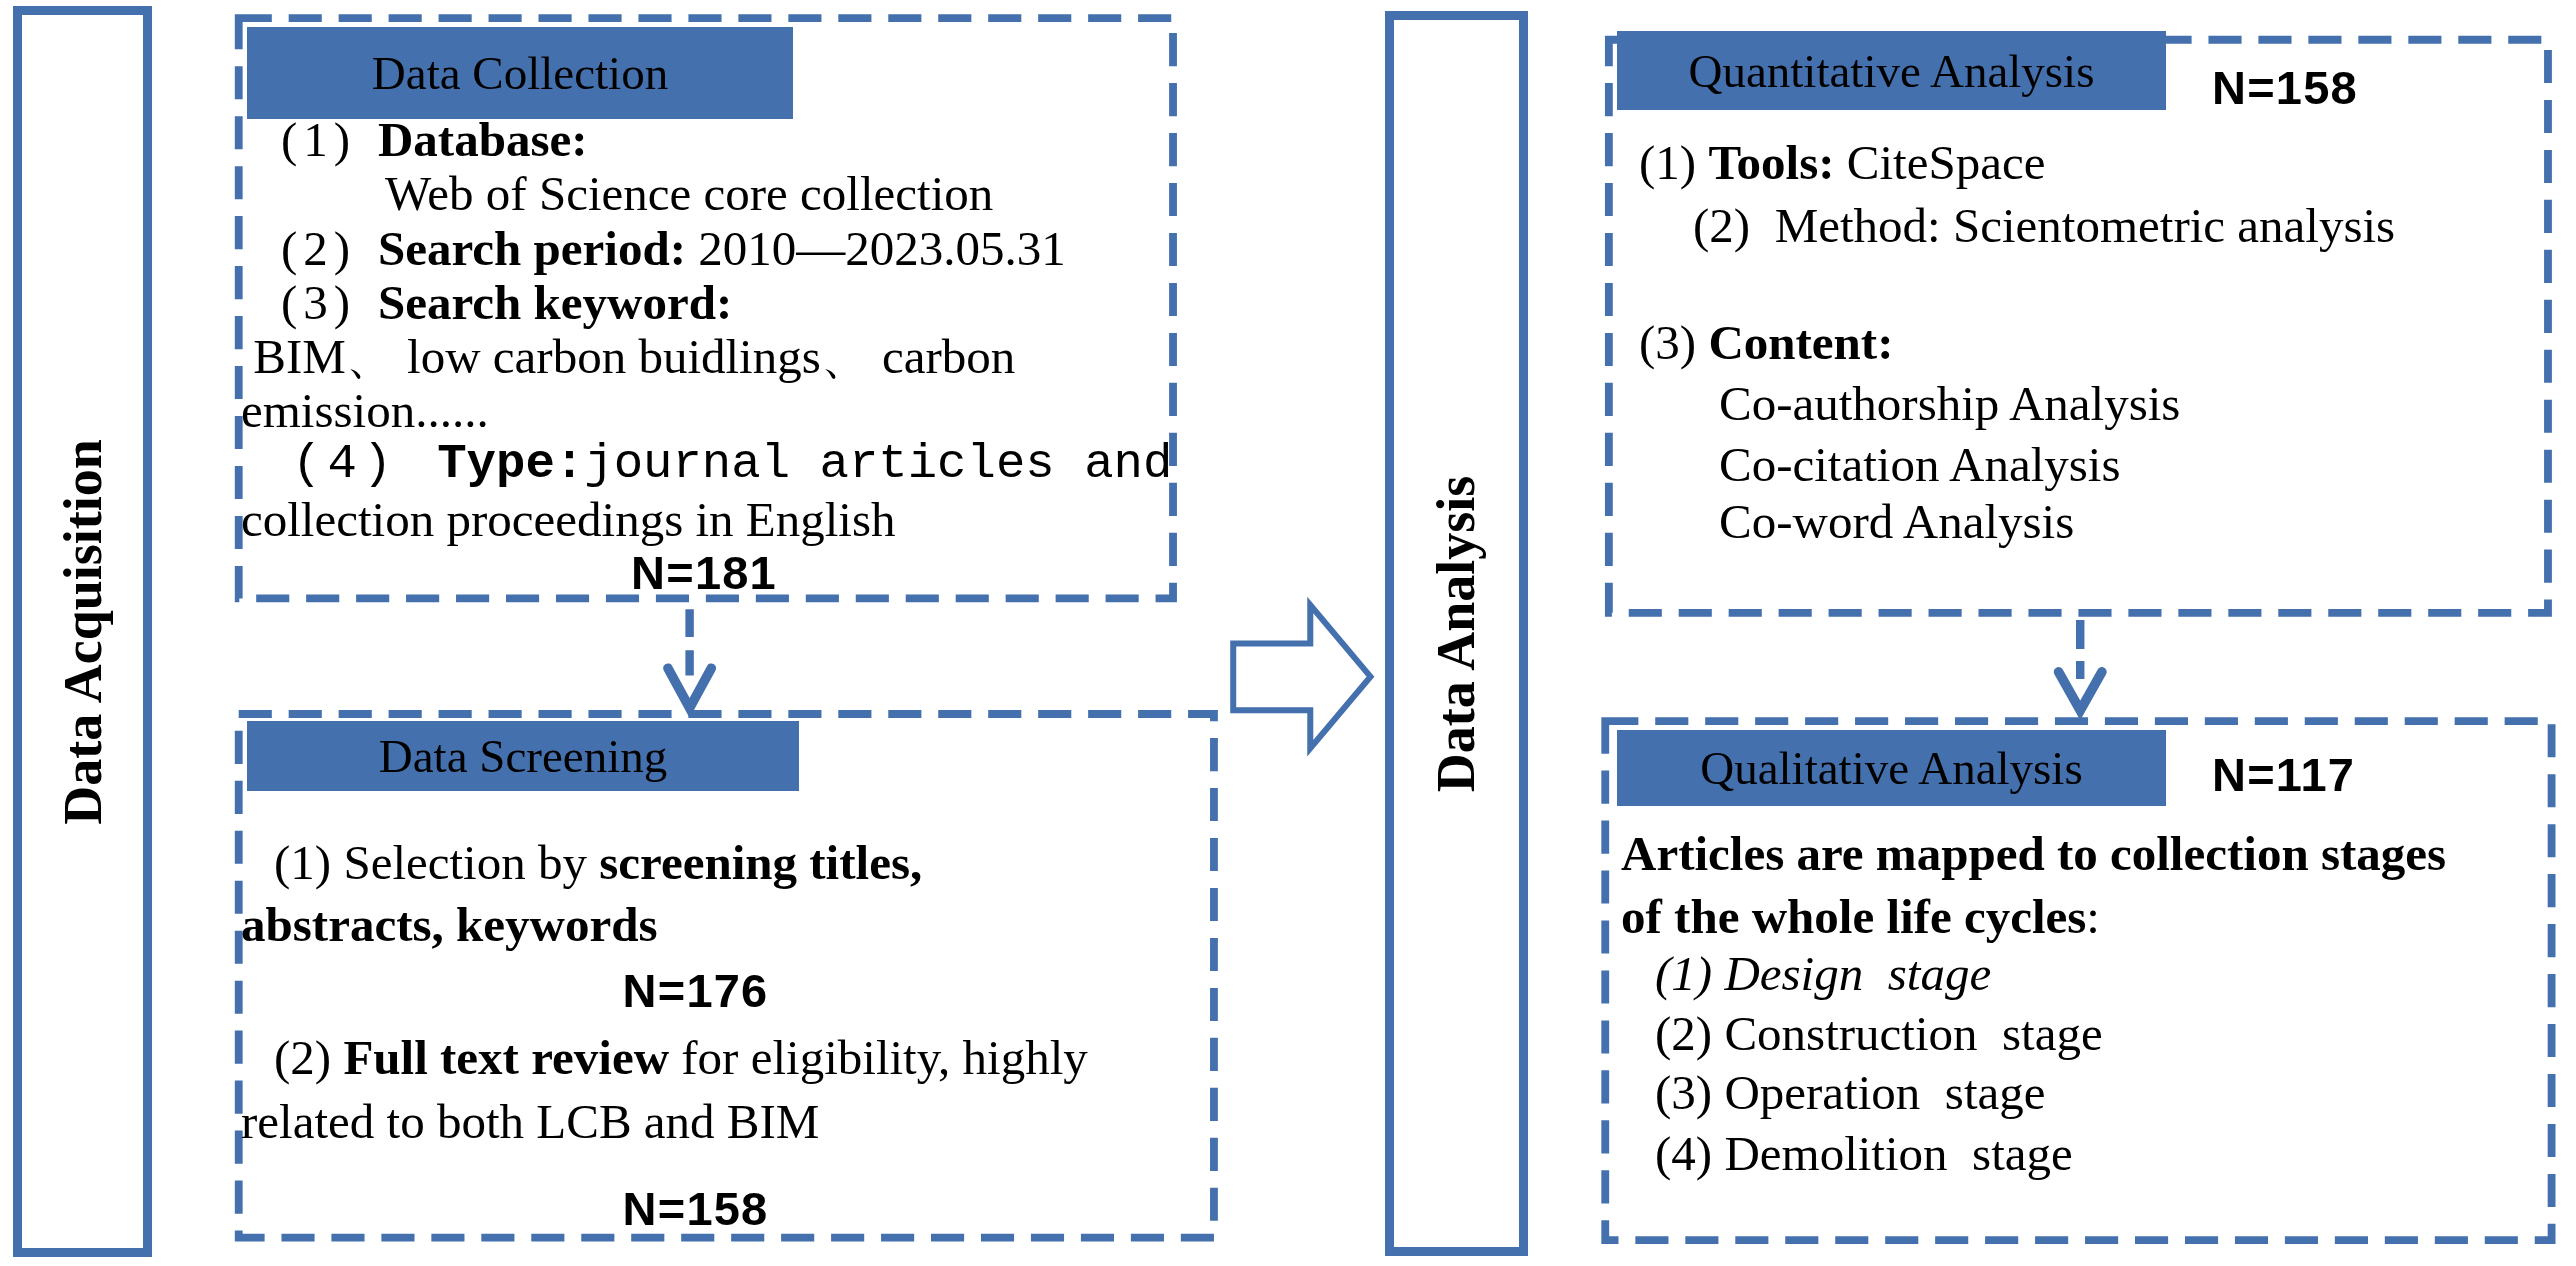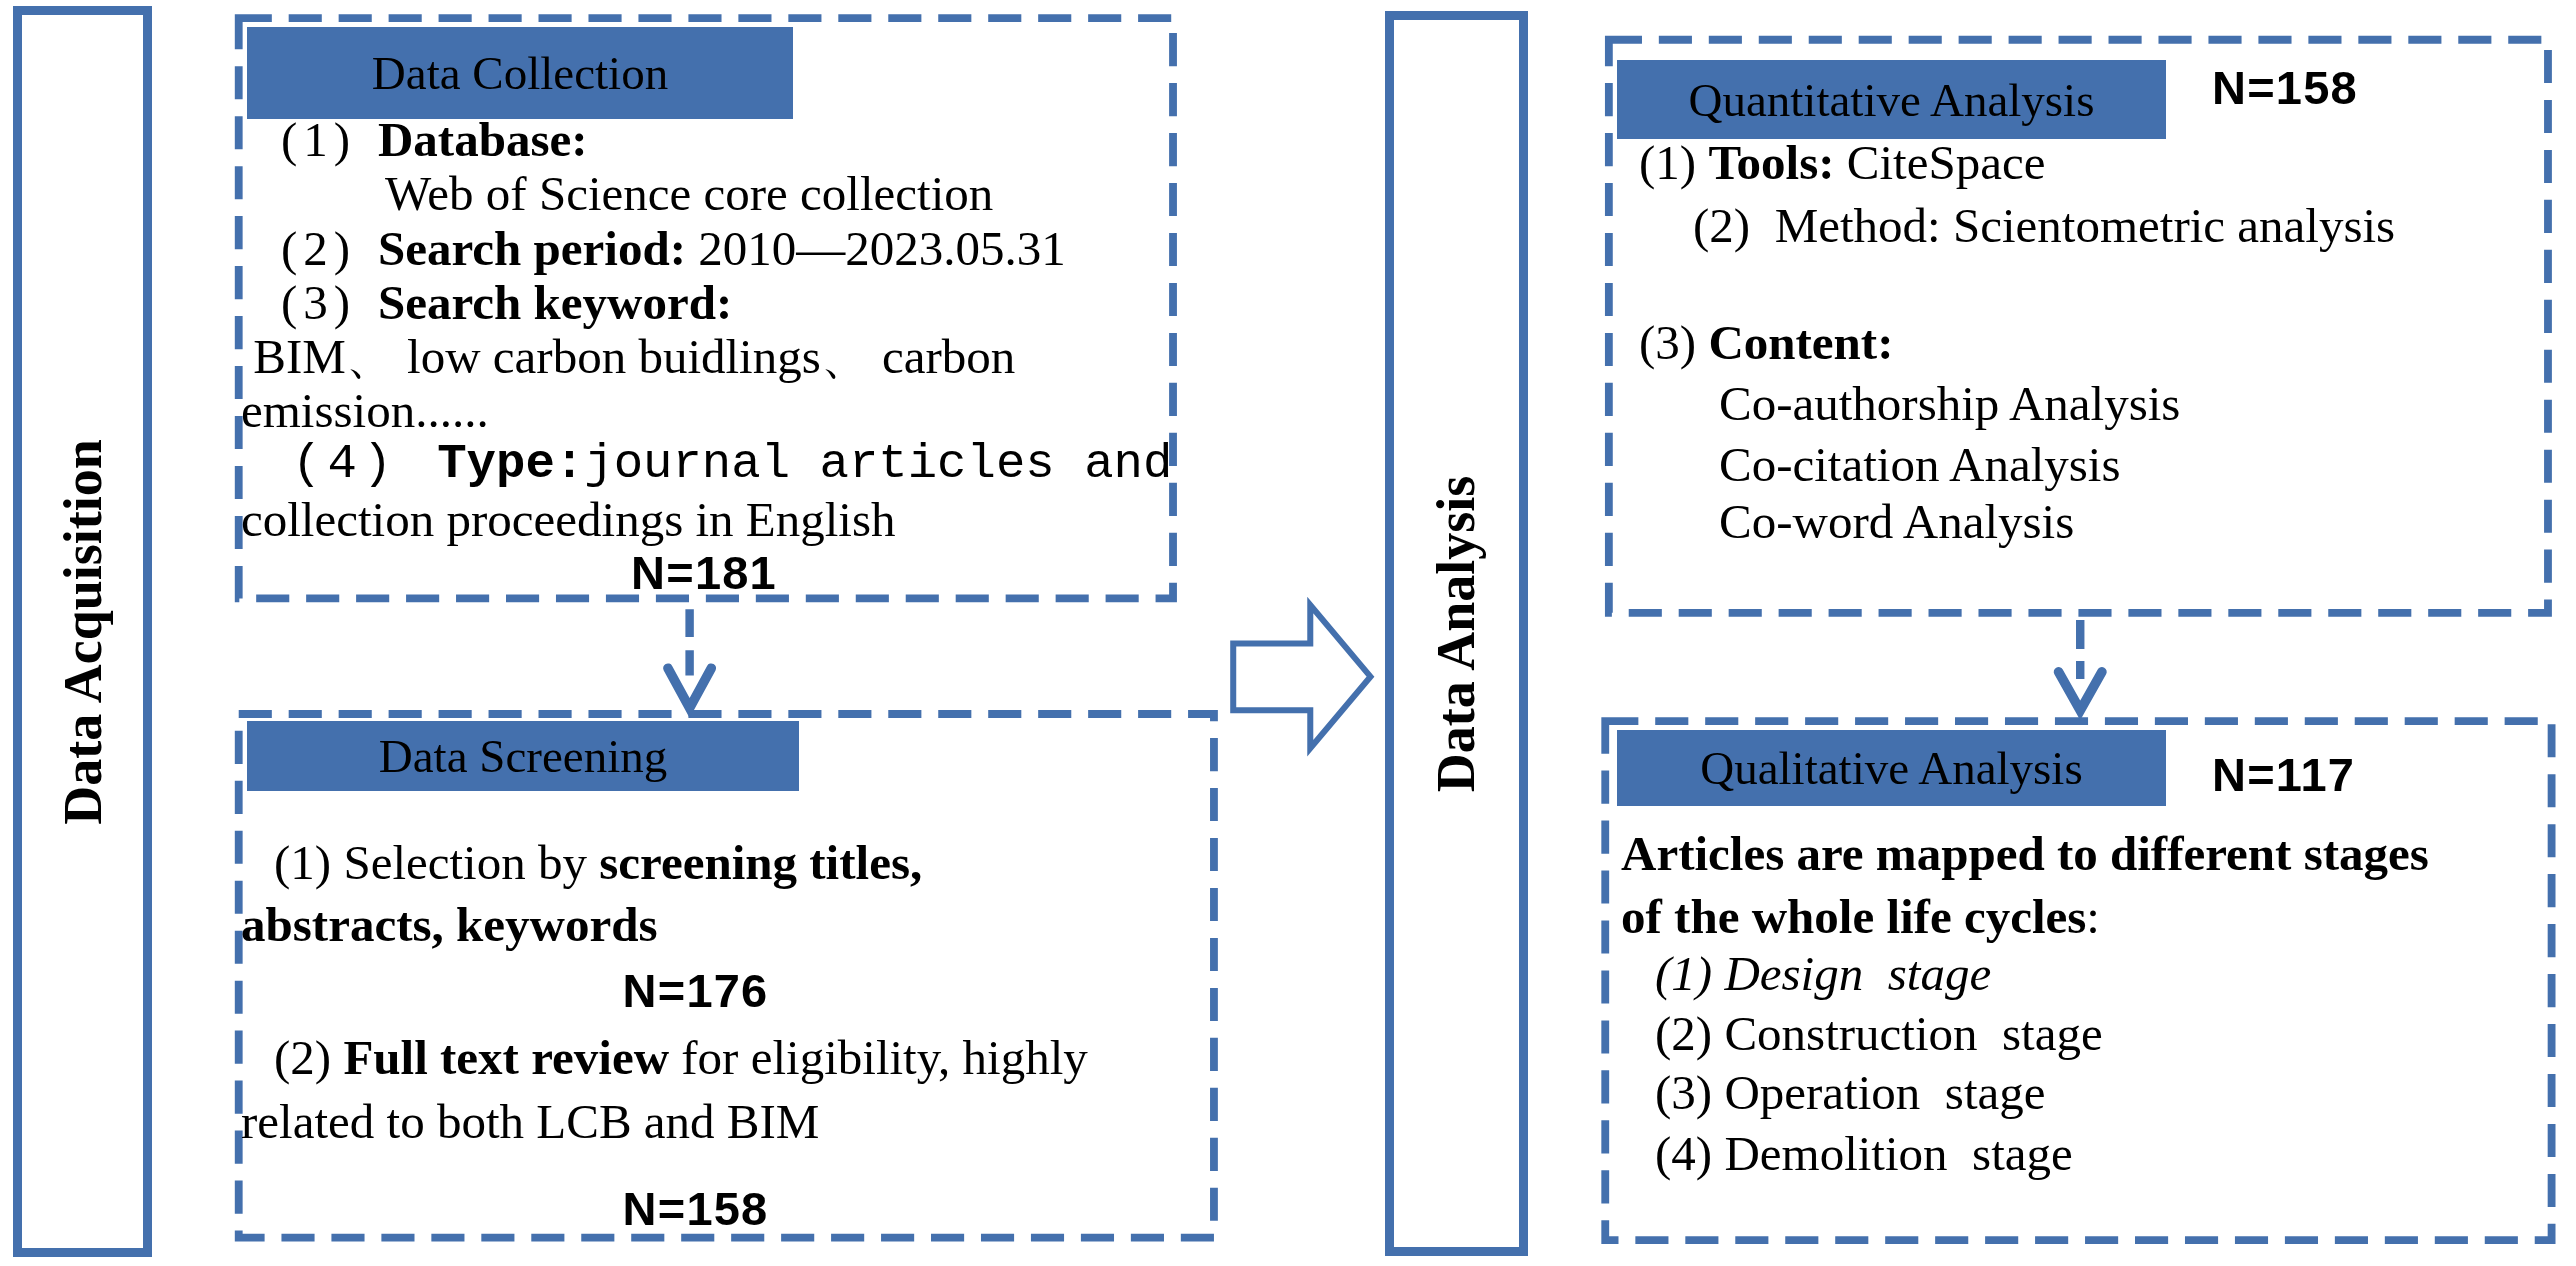--- a/index.html
+++ b/index.html
@@ -79,39 +79,39 @@
   <div class="line b" style="left:241px;top:898px;">abstracts, keywords</div>
 
   <div class="count centered" style="left:238px;top:963px;width:915px;">N=176</div>
 
   <div class="line" style="left:274px;top:1031px;"><span>(2) </span><span class="b">Full text review</span><span> for eligibility, highly</span></div>
 
   <div class="line" style="left:241px;top:1095px;">related to both LCB and BIM</div>
 
   <div class="count centered" style="left:238px;top:1181px;width:915px;">N=158</div>
 
-  <div class="box-header" style="left:1617px;top:60px;width:549px;height:79px;">Quantitative Analysis</div>
+  <div class="box-header" style="left:1617px;top:31px;width:549px;height:79px;">Quantitative Analysis</div>
 
   <div class="count" style="left:2212px;top:60px;">N=158</div>
 
   <div class="line" style="left:1639px;top:136px;"><span>(1) </span><span class="b">Tools:</span><span> CiteSpace</span></div>
 
   <div class="line" style="left:1693px;top:199px;">(2)  Method: Scientometric analysis</div>
 
   <div class="line" style="left:1639px;top:316px;"><span>(3) </span><span class="b">Content:</span></div>
 
   <div class="line" style="left:1719px;top:377px;">Co-authorship Analysis</div>
   <div class="line" style="left:1719px;top:438px;">Co-citation Analysis</div>
   <div class="line" style="left:1719px;top:495px;">Co-word Analysis</div>
 
   <div class="box-header" style="left:1617px;top:730px;width:549px;height:76px;">Qualitative Analysis</div>
 
   <div class="count" style="left:2212px;top:747px;">N=117</div>
 
-  <div class="line b" style="left:1621px;top:827px;">Articles are mapped to different stages</div>
+  <div class="line b" style="left:1621px;top:827px;">Articles are mapped to collection stages</div>
 
   <div class="line" style="left:1621px;top:890px;"><span class="b">of the whole life cycles</span><span>:</span></div>
 
   <div class="line" style="left:1655px;top:947px;font-style:italic;">(1) Design  stage</div>
   <div class="line" style="left:1655px;top:1007px;">(2) Construction  stage</div>
   <div class="line" style="left:1655px;top:1066px;">(3) Operation  stage</div>
   <div class="line" style="left:1655px;top:1127px;">(4) Demolition  stage</div>
 
 </div>
 

